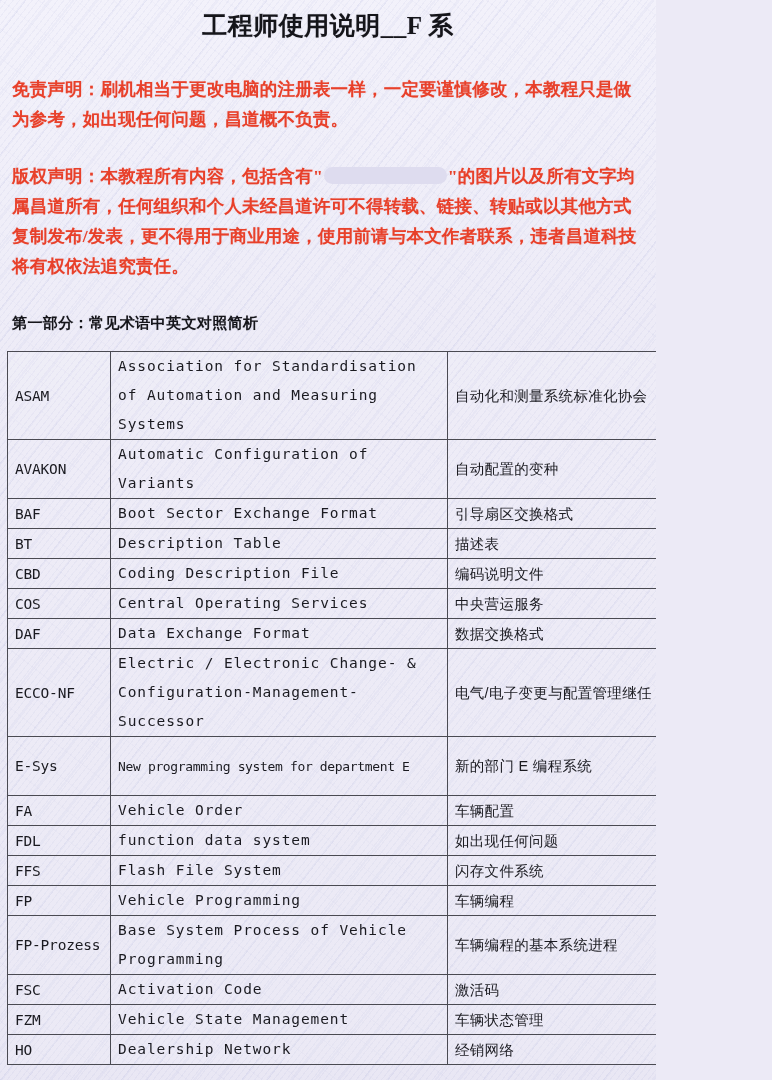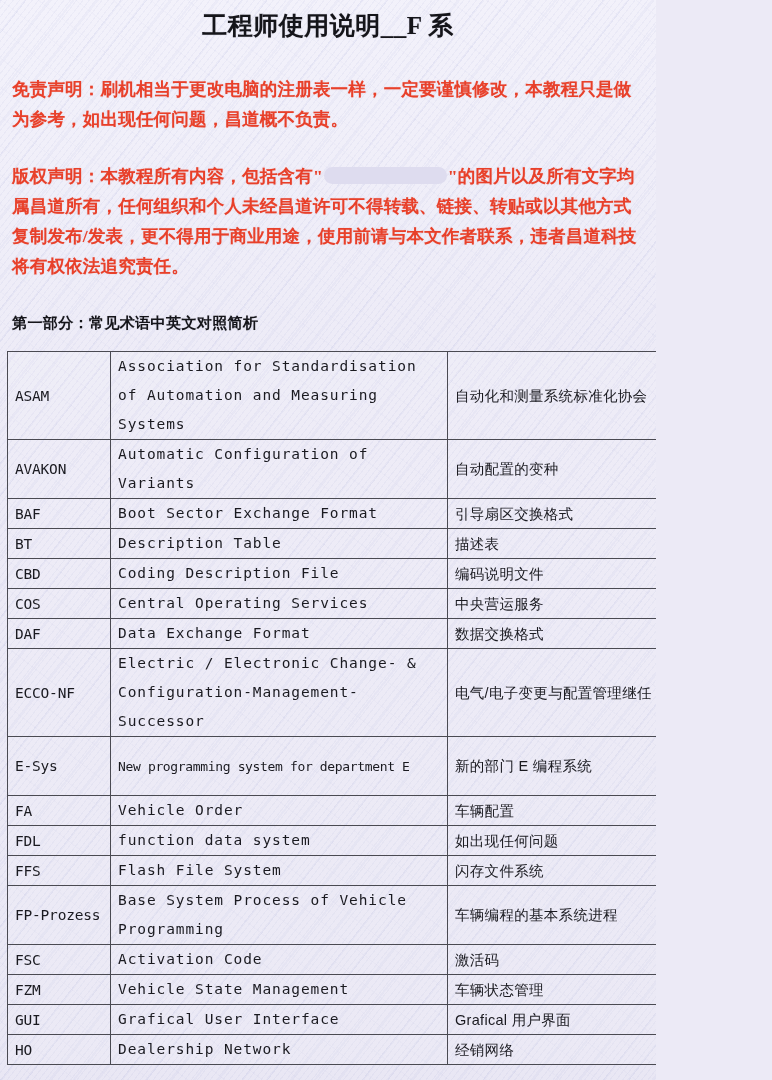--- a/index.html
+++ b/index.html
@@ -224,41 +224,41 @@
             <tr class="r1">
               <td class="abbr">FDL</td>
               <td class="en">function data system</td>
               <td class="zh">如出现任何问题</td>
             </tr>
             <tr class="r1">
               <td class="abbr">FFS</td>
               <td class="en">Flash File System</td>
               <td class="zh">闪存文件系统</td>
             </tr>
+            <tr class="r1">
+              <td class="abbr">FP</td>
+              <td class="en">Vehicle Programming</td>
+              <td class="zh">车辆编程</td>
+            </tr>
             <tr class="r2">
               <td class="abbr">FP-Prozess</td>
               <td class="en">Base System Process of Vehicle Programming</td>
               <td class="zh">车辆编程的基本系统进程</td>
             </tr>
             <tr class="r1">
               <td class="abbr">FSC</td>
               <td class="en">Activation Code</td>
               <td class="zh">激活码</td>
             </tr>
             <tr class="r1">
               <td class="abbr">FZM</td>
               <td class="en">Vehicle State Management</td>
               <td class="zh">车辆状态管理</td>
             </tr>
             <tr class="r1">
-              <td class="abbr">GUI</td>
-              <td class="en">Grafical User Interface</td>
-              <td class="zh">Grafical 用户界面</td>
-            </tr>
-            <tr class="r1">
               <td class="abbr">HO</td>
               <td class="en">Dealership Network</td>
               <td class="zh">经销网络</td>
             </tr>
           </tbody>
       </table>
     </div>
 
   </div>
 </div>

